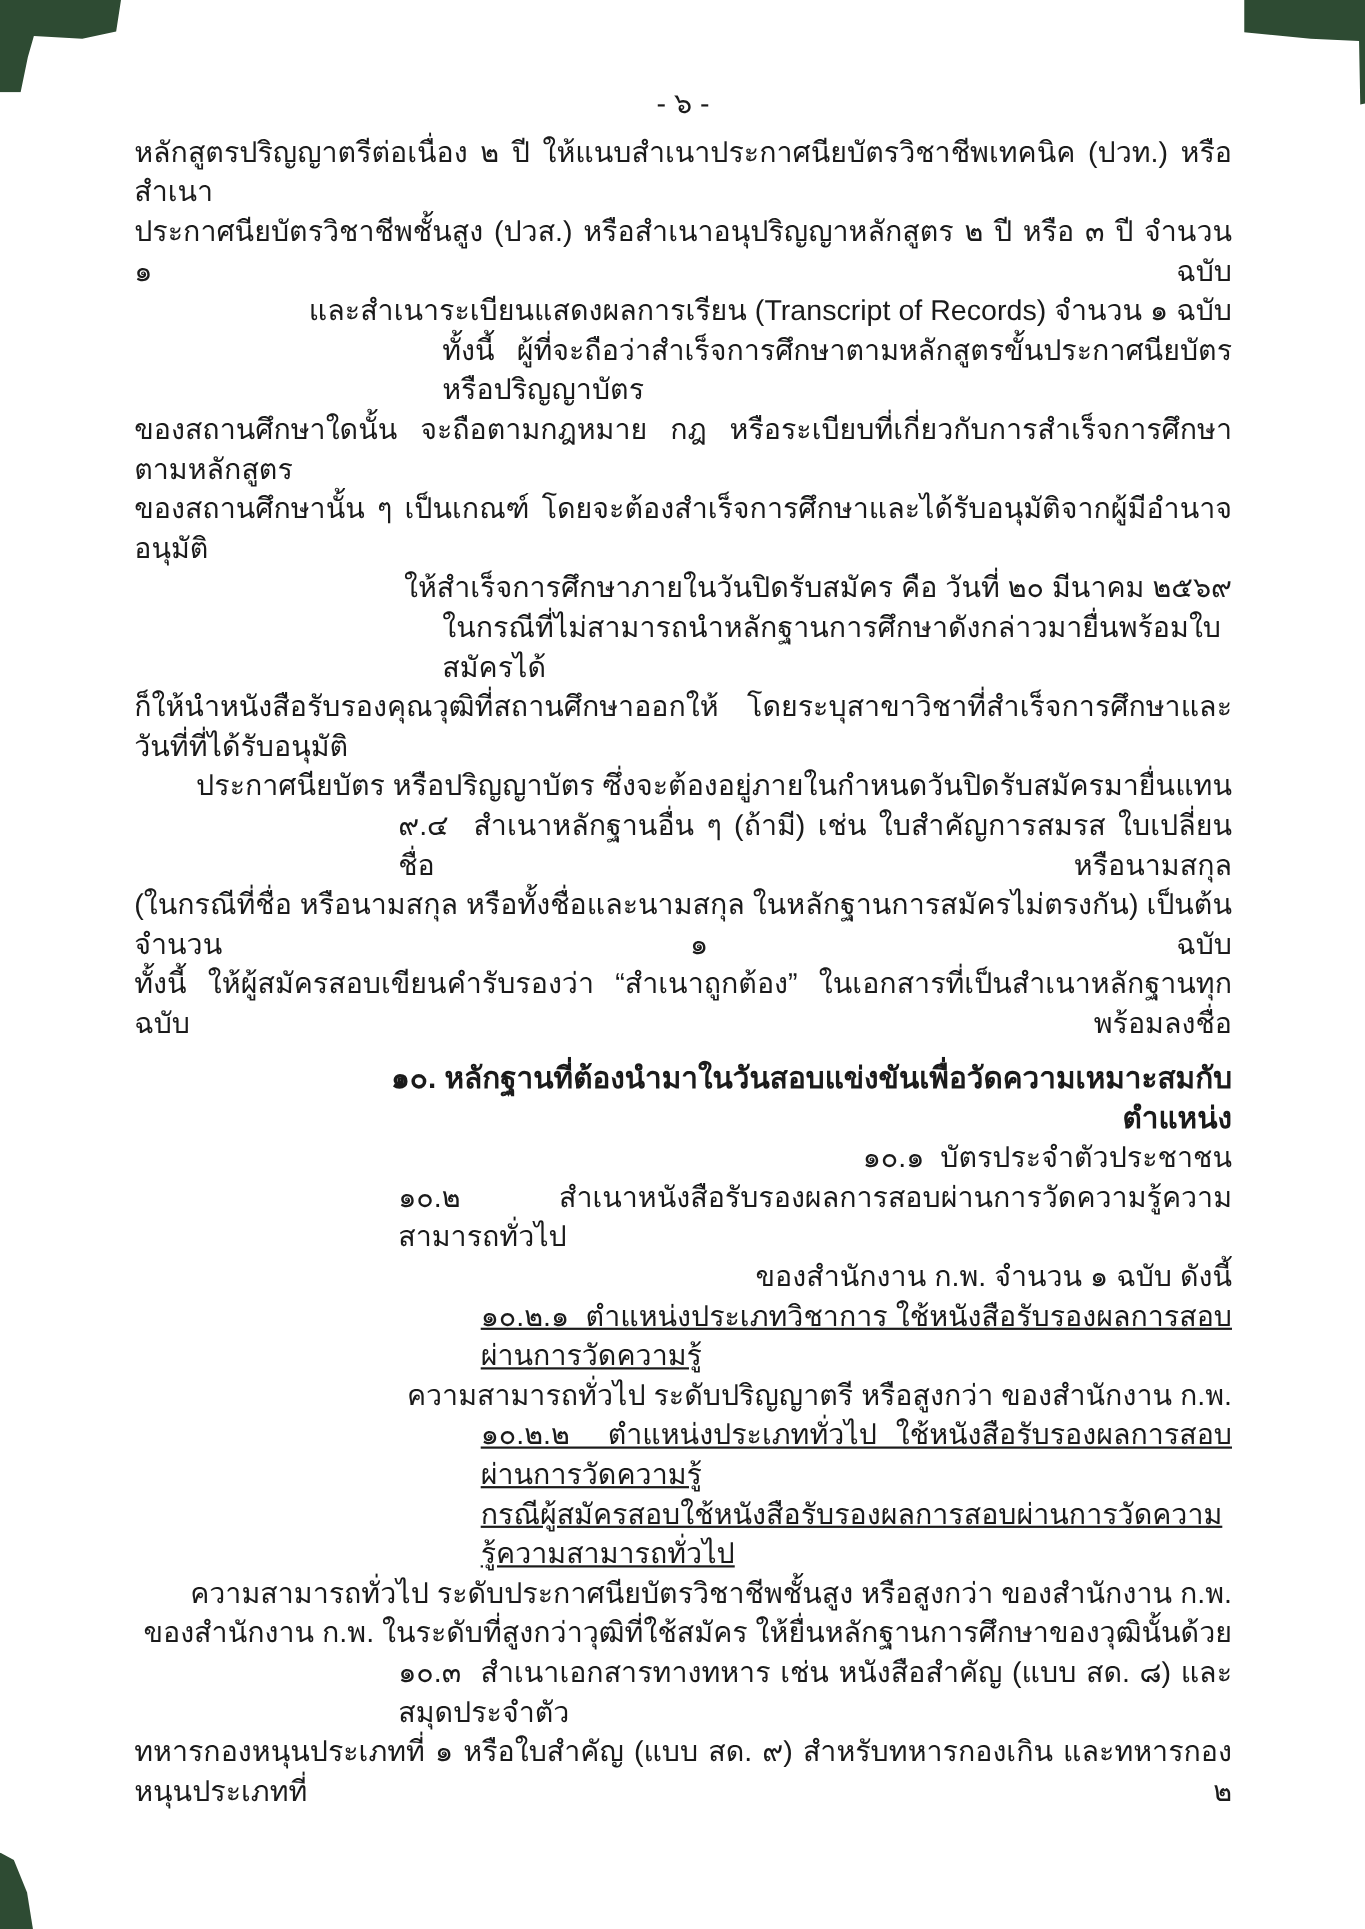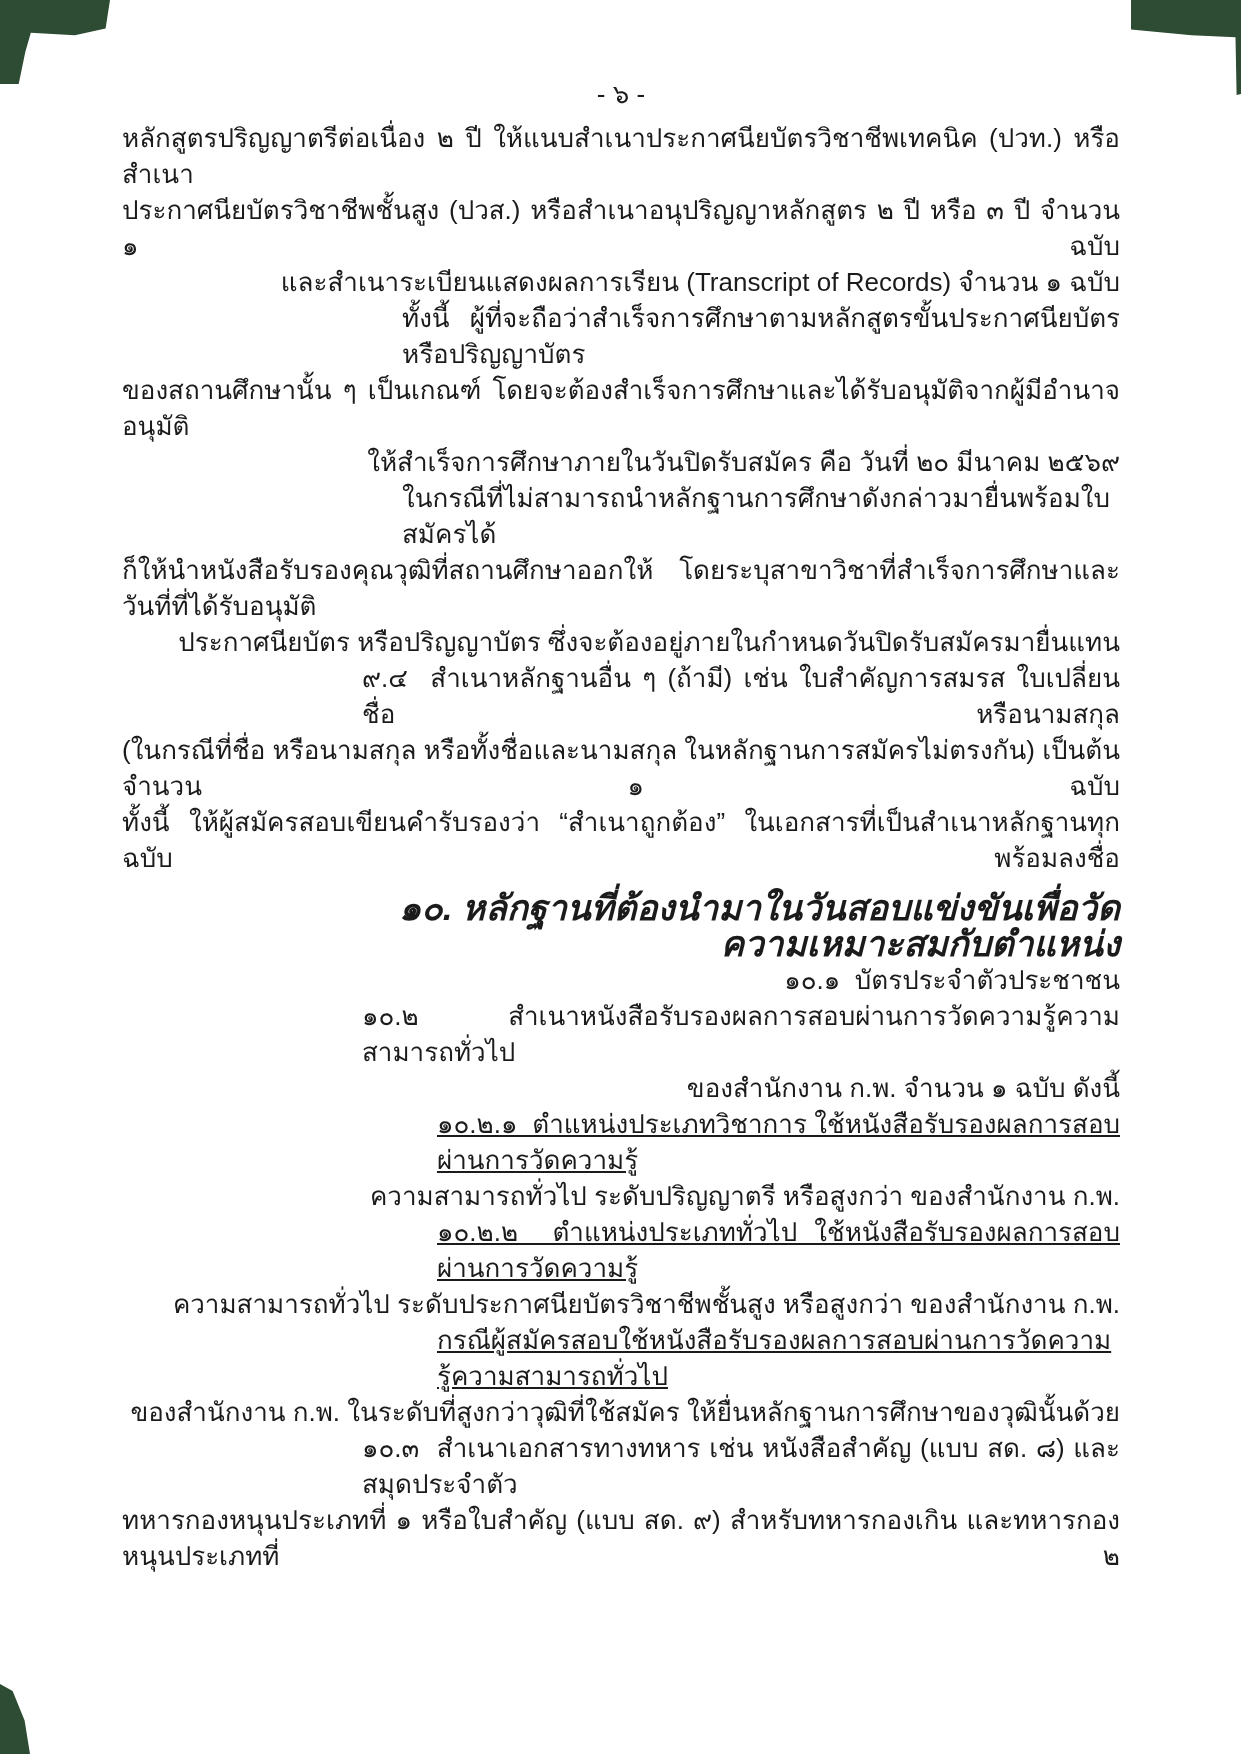--- a/index.html
+++ b/index.html
@@ -29,57 +29,58 @@
   .content {
     position:absolute;
     left:122px; top:76px;
     width:998px;
     font-size:26px;
     line-height:36px;
   }
   .pageno { text-align:center; margin-bottom:8px; }
   .line { min-height:36px;text-align:right; }
   .line.j { text-align:justify; text-align-last:justify; }
-  .line.in-heading { padding-left:196px; font-weight:bold; font-size:35px;font-style:italic; }
+  .line.in-heading { padding-left:196px; font-weight:bold; font-size:27px; }
   .line.in-item    { padding-left:240px; }
   .line.in-para    { padding-left:280px; }
   .line.in-subitem { padding-left:315px;text-decoration:underline; }
   .line.gap { margin-top:14px; }
 </style>
 </head>
 <body>
 
 <div class="page" style="background: rgb(255, 255, 255); color: rgb(27, 27, 27);">
   <div class="corner tl"></div>
   <div class="corner tr"></div>
   <div class="corner bl"></div>
 
   <div class="content">
     <div class="pageno">- ๖ -</div>
     <div id="lines">
         <div class="line j">หลักสูตรปริญญาตรีต่อเนื่อง ๒ ปี ให้แนบสำเนาประกาศนียบัตรวิชาชีพเทคนิค (ปวท.) หรือสำเนา</div>
         <div class="line j">ประกาศนียบัตรวิชาชีพชั้นสูง (ปวส.) หรือสำเนาอนุปริญญาหลักสูตร ๒ ปี หรือ ๓ ปี จำนวน ๑ ฉบับ</div>
         <div class="line">และสำเนาระเบียนแสดงผลการเรียน (Transcript of Records) จำนวน ๑ ฉบับ</div>
         <div class="line in-para j">ทั้งนี้ ผู้ที่จะถือว่าสำเร็จการศึกษาตามหลักสูตรขั้นประกาศนียบัตร หรือปริญญาบัตร</div>
+        <div class="line j">ของสถานศึกษาใดนั้น จะถือตามกฎหมาย กฎ หรือระเบียบที่เกี่ยวกับการสำเร็จการศึกษาตามหลักสูตร</div>
         <div class="line j">ของสถานศึกษานั้น ๆ เป็นเกณฑ์ โดยจะต้องสำเร็จการศึกษาและได้รับอนุมัติจากผู้มีอำนาจอนุมัติ</div>
         <div class="line">ให้สำเร็จการศึกษาภายในวันปิดรับสมัคร คือ วันที่ ๒๐ มีนาคม ๒๕๖๙</div>
         <div class="line in-para j">ในกรณีที่ไม่สามารถนำหลักฐานการศึกษาดังกล่าวมายื่นพร้อมใบสมัครได้</div>
         <div class="line j">ก็ให้นำหนังสือรับรองคุณวุฒิที่สถานศึกษาออกให้ โดยระบุสาขาวิชาที่สำเร็จการศึกษาและวันที่ที่ได้รับอนุมัติ</div>
         <div class="line">ประกาศนียบัตร หรือปริญญาบัตร ซึ่งจะต้องอยู่ภายในกำหนดวันปิดรับสมัครมายื่นแทน</div>
         <div class="line in-item j">๙.๔&nbsp;&nbsp;สำเนาหลักฐานอื่น ๆ (ถ้ามี) เช่น ใบสำคัญการสมรส ใบเปลี่ยนชื่อ หรือนามสกุล</div>
         <div class="line j">(ในกรณีที่ชื่อ หรือนามสกุล หรือทั้งชื่อและนามสกุล ในหลักฐานการสมัครไม่ตรงกัน) เป็นต้น จำนวน ๑ ฉบับ</div>
         <div class="line j">ทั้งนี้ ให้ผู้สมัครสอบเขียนคำรับรองว่า “สำเนาถูกต้อง” ในเอกสารที่เป็นสำเนาหลักฐานทุกฉบับ พร้อมลงชื่อ</div>
         <div class="line in-heading gap">๑๐. หลักฐานที่ต้องนำมาในวันสอบแข่งขันเพื่อวัดความเหมาะสมกับตำแหน่ง</div>
         <div class="line in-item">๑๐.๑&nbsp;&nbsp;บัตรประจำตัวประชาชน</div>
         <div class="line in-item j">๑๐.๒&nbsp;&nbsp;สำเนาหนังสือรับรองผลการสอบผ่านการวัดความรู้ความสามารถทั่วไป</div>
         <div class="line">ของสำนักงาน ก.พ. จำนวน ๑ ฉบับ ดังนี้</div>
         <div class="line in-subitem j">๑๐.๒.๑&nbsp;&nbsp;ตำแหน่งประเภทวิชาการ ใช้หนังสือรับรองผลการสอบผ่านการวัดความรู้</div>
         <div class="line">ความสามารถทั่วไป ระดับปริญญาตรี หรือสูงกว่า ของสำนักงาน ก.พ.</div>
         <div class="line in-subitem j">๑๐.๒.๒&nbsp;&nbsp;ตำแหน่งประเภททั่วไป ใช้หนังสือรับรองผลการสอบผ่านการวัดความรู้</div>
+        <div class="line in-subitem j">กรณีผู้สมัครสอบใช้หนังสือรับรองผลการสอบผ่านการวัดความรู้ความสามารถทั่วไป</div>
         <div class="line">ความสามารถทั่วไป ระดับประกาศนียบัตรวิชาชีพชั้นสูง หรือสูงกว่า ของสำนักงาน ก.พ.</div>
-        <div class="line in-subitem j">กรณีผู้สมัครสอบใช้หนังสือรับรองผลการสอบผ่านการวัดความรู้ความสามารถทั่วไป</div>
         <div class="line">ของสำนักงาน ก.พ. ในระดับที่สูงกว่าวุฒิที่ใช้สมัคร ให้ยื่นหลักฐานการศึกษาของวุฒินั้นด้วย</div>
         <div class="line in-item j">๑๐.๓&nbsp;&nbsp;สำเนาเอกสารทางทหาร เช่น หนังสือสำคัญ (แบบ สด. ๘) และสมุดประจำตัว</div>
         <div class="line j">ทหารกองหนุนประเภทที่ ๑ หรือใบสำคัญ (แบบ สด. ๙) สำหรับทหารกองเกิน และทหารกองหนุนประเภทที่ ๒</div>
       </div>
 
   </div>
 </div>
 
 </body></html>

